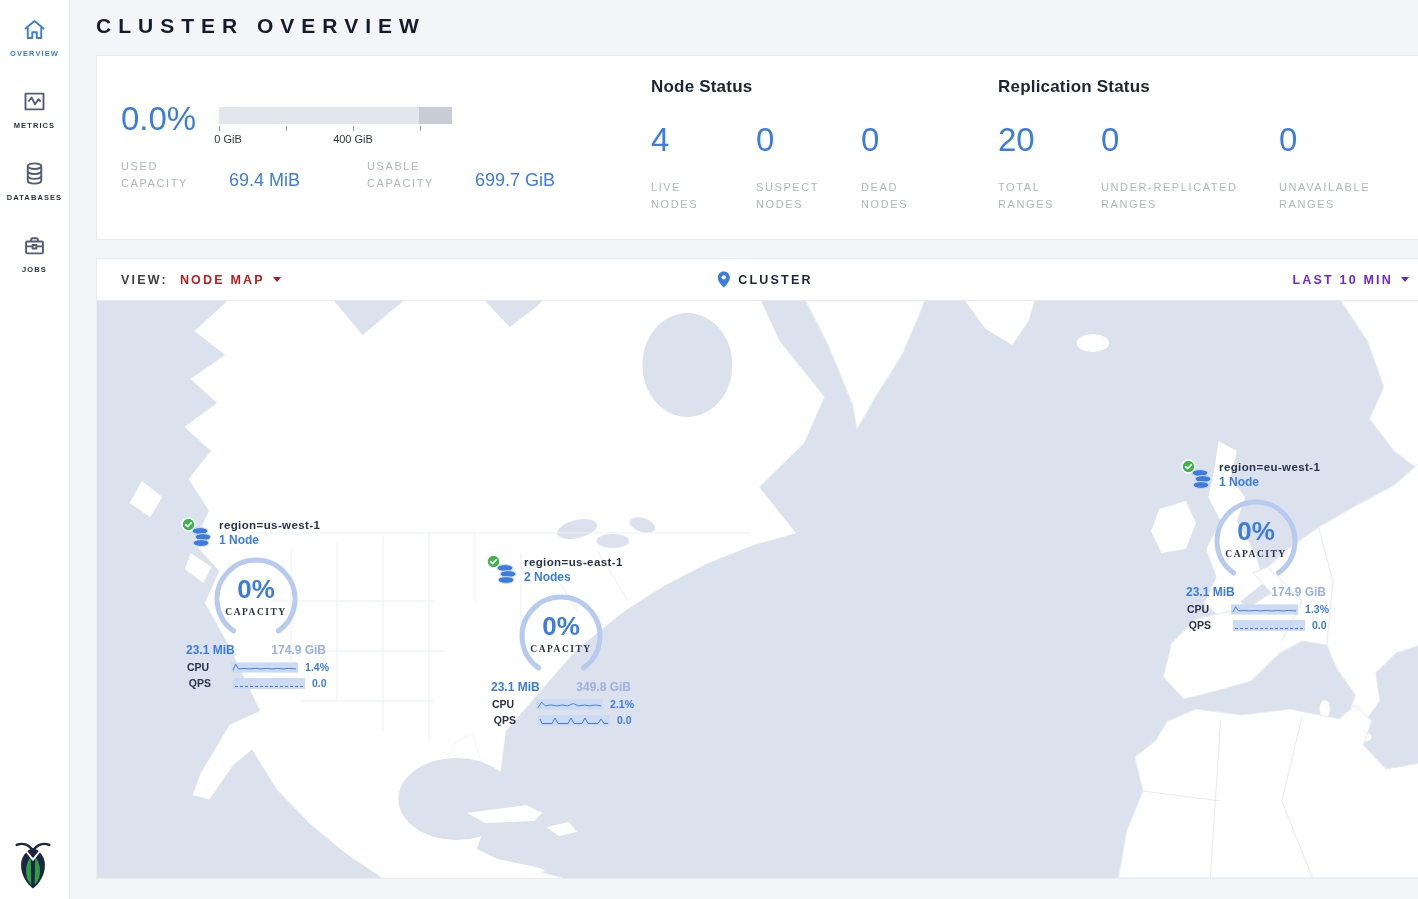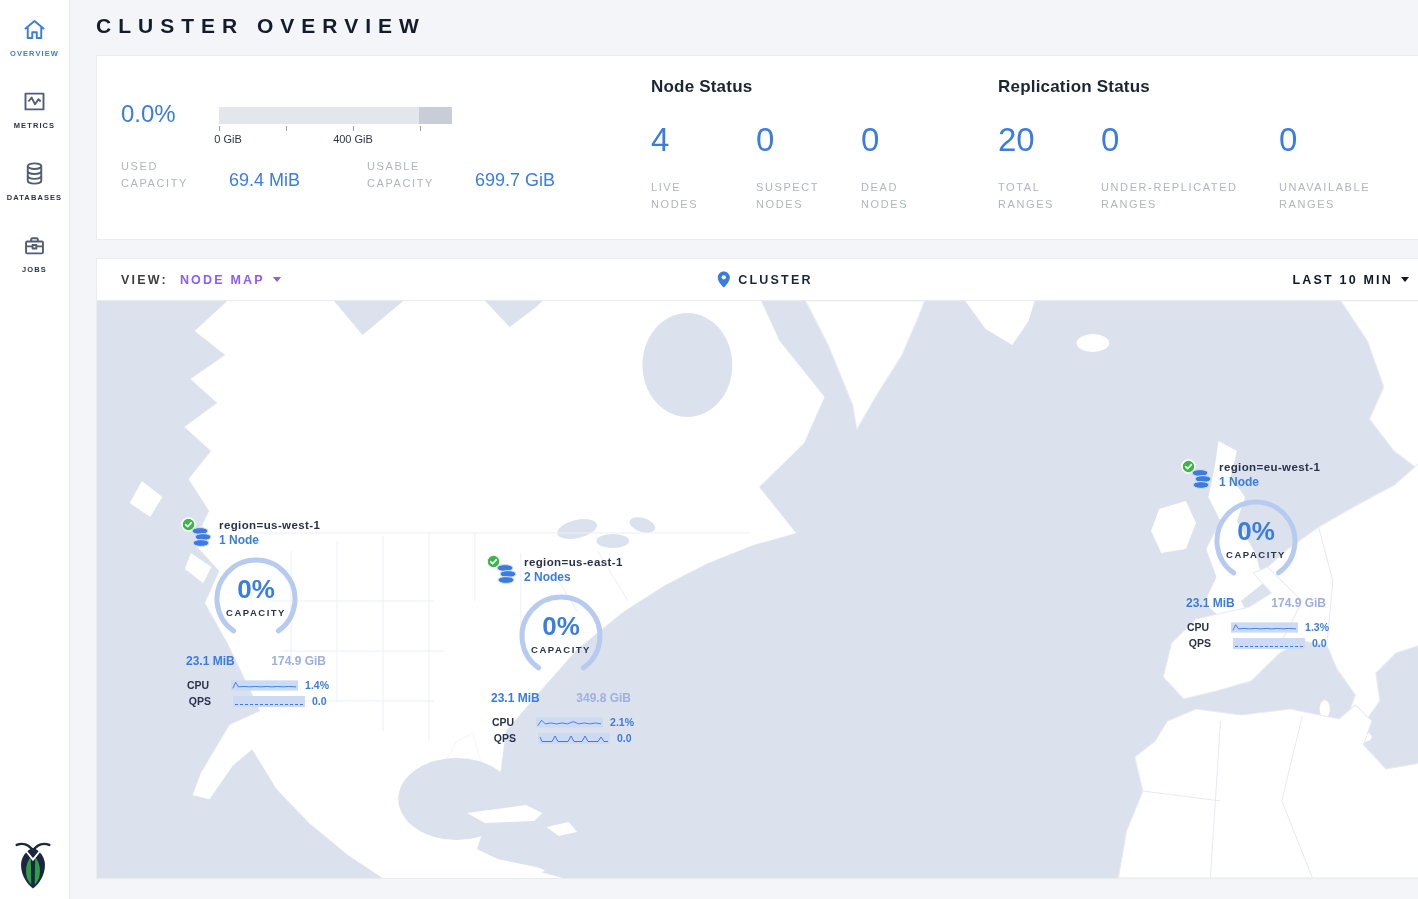--- a/index.html
+++ b/index.html
@@ -35,21 +35,21 @@
   .card { background:#fff; border:1px solid #ebecf0; }
 
   
   .summary { display:flex; padding:21px 24px 26px 24px; }
   .sec-title { font-size:17px; font-weight:bold; letter-spacing:.2px; color:#1c2533; }
   .sec-cap { flex:0 0 530px; }
   .sec-nodes { flex:0 0 347px; }
   .sec-repl { flex:1; }
 
   .cap-row { display:flex; margin-top:25px; }
-  .cap-pct { width:98px; font-size:24px; color:#3a7ce0; line-height:1; }
+  .cap-pct { width:98px; font-size:33px; color:#3a7ce0; line-height:1; }
   .bar-wrap { width:233px; padding-top:5px; }
   .cap-bar { position:relative; height:17px; background:#e3e6ed; }
   .cap-bar .nonusable { position:absolute; right:0; top:0; bottom:0; width:33px; background:#c9cdd8; }
   .ticks { position:relative; height:22px; }
   .tick { position:absolute; top:2px; width:1px; height:5px; background:#9aa1ad; }
   .tick-label { position:absolute; top:9px; font-size:11px; color:#2c3547; transform:translateX(-50%); white-space:nowrap; }
   .cap-detail { display:flex; align-items:flex-end; margin-top:12px; }
   .d-label { width:86px; font-size:11px; letter-spacing:1.6px; color:#b0b5bf; line-height:1.55; }
   .d-value { font-size:18px; color:#3a7ce0; padding-bottom:1px; }
   .d-value.first { width:118px; margin-left:22px; }
@@ -65,42 +65,42 @@
   .stat-label.mid { max-width:160px; }
 
   
   .map-card { margin-top:18px; }
   .toolbar {
     height:42px; display:flex; align-items:center; justify-content:space-between;
     padding:0 24px; border-bottom:1px solid #e8eaef; position:relative; background:#fff;
   }
   .tb-left { display:flex; align-items:center; }
   .tb-label { font-size:12.5px; letter-spacing:2.2px; color:#404040; font-weight:bold; }
-  .tb-value { margin-left:12px; font-size:12.5px; letter-spacing:2.2px; color:#8b5cf6; font-weight:bold; cursor:pointer; display:flex; align-items:center; }
+  .tb-value { margin-left:12px; font-size:12.5px; letter-spacing:2.2px; color:#b91c1c; font-weight:bold; cursor:pointer; display:flex; align-items:center; }
   .caret { display:inline-block; width:0; height:0; border-left:4.5px solid transparent; border-right:4.5px solid transparent; border-top:5px solid currentColor; margin-left:8px; }
   .tb-center { position:absolute; left:50%; transform:translateX(-50%); display:flex; align-items:center; }
   .tb-breadcrumb { font-size:12.5px; letter-spacing:2.2px; color:#1d2635; font-weight:bold; margin-left:8px; }
-  .tb-right { font-size:12.5px; letter-spacing:2.2px; color:#0f172a; font-weight:bold; cursor:pointer; display:flex; align-items:center; }
+  .tb-right { font-size:12.5px; letter-spacing:2.2px; color:#6d28d9; font-weight:bold; cursor:pointer; display:flex; align-items:center; }
 
   .map { position:relative; height:577px; background:#dce1ee; overflow:hidden; }
   .map svg.world { position:absolute; inset:0; }
 
   
   .map-node { position:absolute; width:150px; }
   .node-head { position:relative; height:38px; }
   .check-badge { position:absolute; left:0; top:0; width:15px; height:15px; }
   .db-icon { position:absolute; left:9px; top:9px; width:23px; height:24px; }
   .node-title { position:absolute; left:38px; top:2px; white-space:nowrap; }
   .node-region { font-size:11.5px; font-weight:bold; letter-spacing:.4px; color:#283349; }
   .node-count { font-size:12px; font-weight:bold; color:#3a7ce0; margin-top:2px; cursor:pointer; }
   .node-gauge { position:relative; width:88px; height:88px; margin:0 auto; }
   .node-gauge svg { position:absolute; inset:0; }
   .gauge-pct { position:absolute; left:0; right:0; top:19px; text-align:center; font-size:26px; font-weight:bold; color:#3a7ce0; }
-  .gauge-label { position:absolute; left:0; right:0; top:52px; text-align:center; font-size:9.5px; font-weight:bold; letter-spacing:1.5px; color:#283349; }
-  .node-caps { width:140px; margin:11px auto; display:flex; justify-content:space-between; font-size:12px; font-weight:bold;text-align:center; }
+  .gauge-label { position:absolute; left:0; right:0; top:52px; text-align:center; font-size:9.5px; font-weight:bold; letter-spacing:1.5px; color:#283349;font-family:Liberation Serif, serif; }
+  .node-caps { width:140px; margin:0 auto; display:flex; justify-content:space-between; font-size:12px; font-weight:bold;text-align:center; }
   .cap-used { color:#3a7ce0; }
   .cap-usable { color:#9db0de; }
   .node-metric { width:146px; margin:4px auto 0; display:flex; align-items:center; }
   .m-label { width:28px; text-align:right; font-size:10.5px; font-weight:bold; color:#283349; margin-right:22px; }
   .spark { width:72px; height:11px; }
   .m-value { margin-left:7px; font-size:10.5px; font-weight:bold; color:#3a7ce0; }
 </style>
 </head>
 <body>
 

